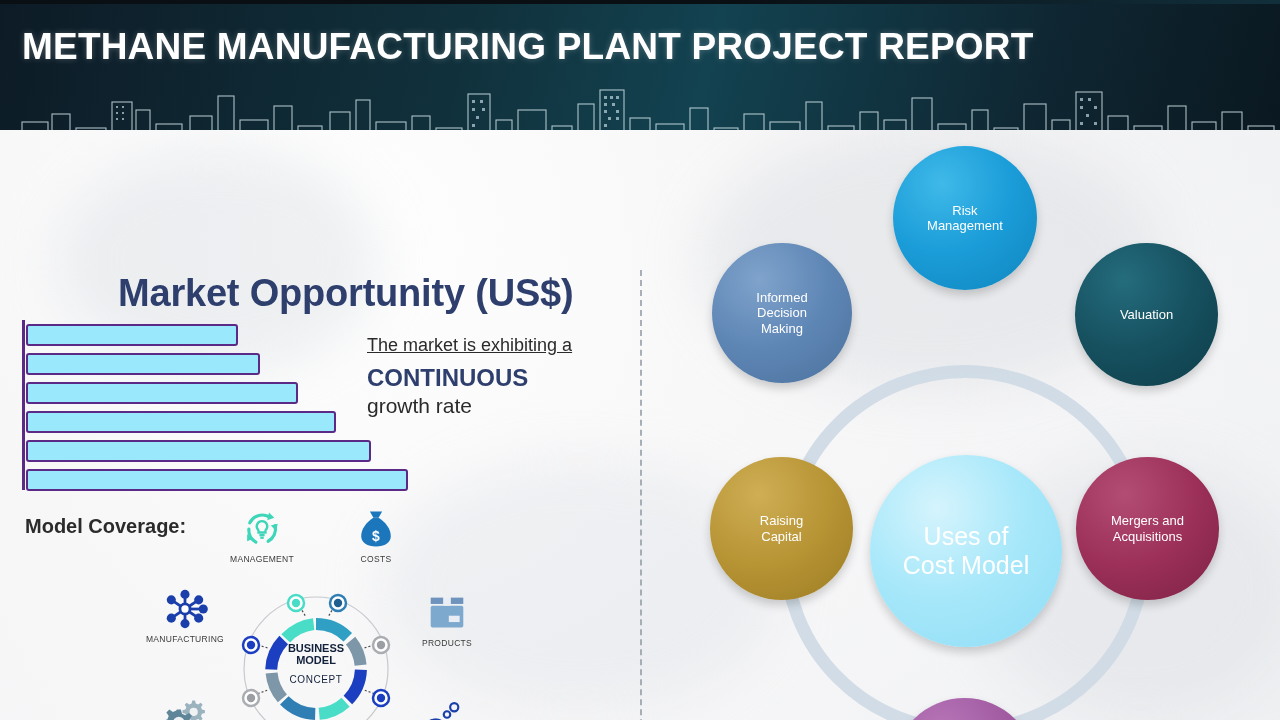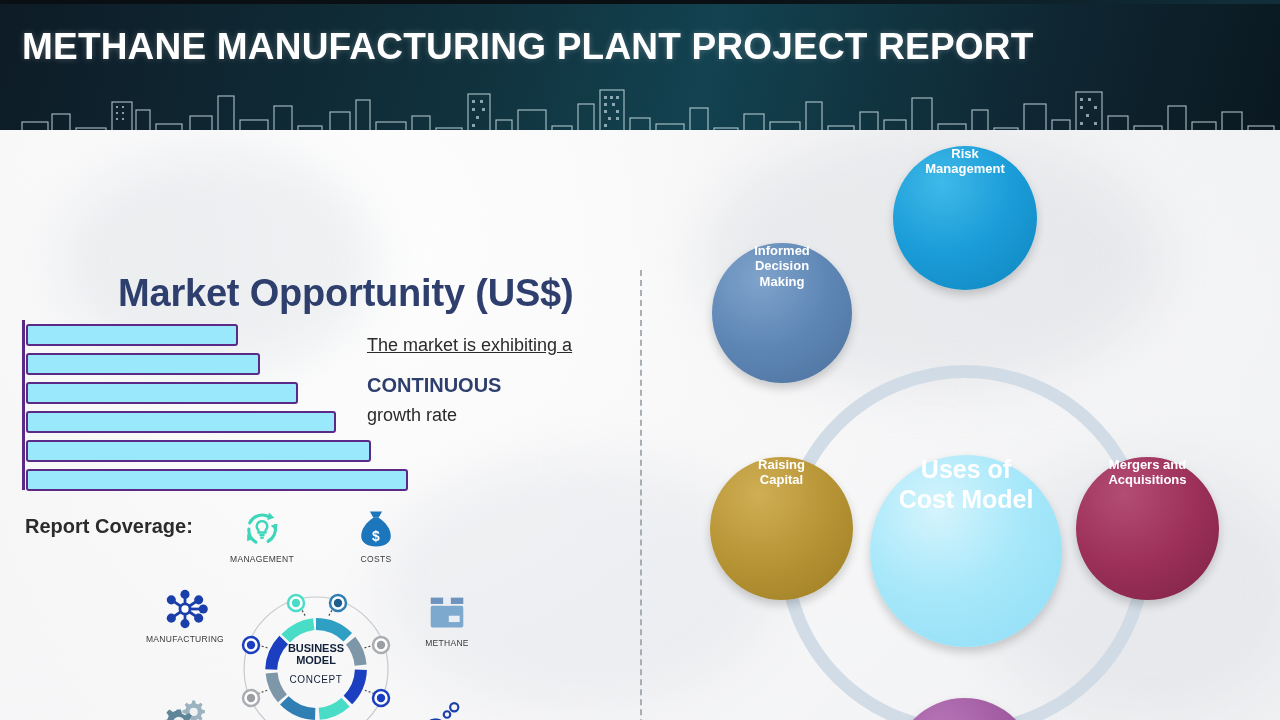--- a/index.html
+++ b/index.html
@@ -59,22 +59,22 @@
   .bar{
     position:absolute; left:4px; height:22px;
     background:#9ae8fb;
     border:2.5px solid #5b2a86;
     border-radius:3px;
   }
 
   
   .growth{ position:absolute; left:367px; top:204px; width:270px; }
   .growth .l1{ font-size:18px; color:#2b2b2b; font-weight:normal; line-height:1.25; white-space:nowrap;text-decoration:underline;}
-  .growth .l2{ font-size:20px; color:#2e3f6e; font-weight:bold; line-height:1.25; margin-top:16px;}
-  .growth .l3{ font-size:18px; color:#2b2b2b; line-height:1.25; margin-top:6px;}
+  .growth .l2{ font-size:24px; color:#2e3f6e; font-weight:bold; line-height:1.25; margin-top:6px;}
+  .growth .l3{ font-size:21px; color:#2b2b2b; line-height:1.25; }
 
   
   .rc-title{
     position:absolute; left:25px; top:385px;
     font-size:20px; font-weight:bold; color:#2b2b2b;
   }
   .icon-cell{ position:absolute; width:92px; text-align:center; }
   .icon-cell .glyph{ height:42px; display:flex; align-items:center; justify-content:center; }
   .icon-cell .cap{
     margin-top:4px; font-size:8.5px; letter-spacing:.3px;
@@ -93,22 +93,22 @@
   }
 
   
   .ring{
     position:absolute; left:779px; top:235px;
     width:372px; height:372px; border-radius:50%;
     border:13px solid #cfdae5; opacity:.95;
   }
   .bub{
     position:absolute; border-radius:50%;
-    display:flex; align-items:flex-start; justify-content:center; text-align:center;
-    color:#ffffff; font-weight:bold; line-height:1.18;
+    display:flex; align-items:center; justify-content:center; text-align:center;
+    color:#ffffff; font-weight:normal; line-height:1.18;
     box-shadow:0 5px 10px rgba(0,0,0,.18);
   }
   .bub span{ display:block; pointer-events:none; }
   .bub.center{ color:#ffffff; }
 </style>
 </head>
 <body>
 
 <div class="header">
   <div class="header-topline"></div>
@@ -215,21 +215,21 @@
     <div class="bar" style="top:120px; width:345px;"></div>
     <div class="bar" style="top:149px; width:382px;"></div>
   </div>
 
   <div class="growth">
     <div class="l1">The market is exhibiting a</div>
     <div class="l2">CONTINUOUS</div>
     <div class="l3">growth rate</div>
   </div>
 
-  <div class="rc-title">Report Coverage:</div>
+  <div class="rc-title">Model Coverage:</div>
 
   <div class="icon-cell" style="left:216px; top:378px;">
     <div class="glyph">
       <svg width="42" height="42" viewBox="0 0 48 48">
         <g fill="none" stroke="#3ed6b8" stroke-width="3.6" stroke-linecap="round">
           <path d="M10 17 A16 16 0 0 1 32 10"></path>
           <path d="M39 20 A16 16 0 0 1 31 38"></path>
           <path d="M17 39 A16 16 0 0 1 9 24"></path>
         </g>
         <g fill="#3ed6b8">
@@ -288,21 +288,21 @@
   <div class="icon-cell" style="left:401px; top:462px;">
     <div class="glyph">
       <svg width="40" height="38" viewBox="0 0 44 42">
         <rect x="4" y="4" width="14" height="7" fill="#6e93bd"></rect>
         <rect x="26" y="4" width="14" height="7" fill="#6e93bd"></rect>
         <rect x="4" y="13" width="36" height="24" rx="2" fill="#7ea9cf"></rect>
         <rect x="18" y="4" width="8" height="9" fill="#e9eef4"></rect>
         <rect x="24" y="24" width="12" height="7" fill="#e9eef4"></rect>
       </svg>
     </div>
-    <div class="cap">METHANE</div>
+    <div class="cap">PRODUCTS</div>
   </div>
 
   <div class="icon-cell" style="left:139px; top:565px;">
     <div class="glyph">
       <svg width="46" height="42" viewBox="0 0 50 46">
         <g fill="#9bb2bf">
           <path d="M33 6 l3 0 .8 3.2 2.6 1.1 2.8-1.8 2.1 2.1-1.8 2.8 1.1 2.6 3.2 .8 0 3-3.2 .8-1.1 2.6 1.8 2.8-2.1 2.1-2.8-1.8-2.6 1.1-.8 3.2-3 0-.8-3.2-2.6-1.1-2.8 1.8-2.1-2.1 1.8-2.8-1.1-2.6-3.2-.8 0-3 3.2-.8 1.1-2.6-1.8-2.8 2.1-2.1 2.8 1.8 2.6-1.1z"></path>
           <circle cx="34.5" cy="18.5" r="4.5" fill="#f0f1f2"></circle>
         </g>
         <g fill="#5e8598">
@@ -392,20 +392,26 @@
   </div>
 
   <div class="bub" style="left:893px; top:16px; width:144px; height:144px; font-size:13px;
               background:radial-gradient(circle at 34% 26%, #3fb9e8 0%, #1b9dd9 48%, #0f85bd 100%);">
     <div>
       <span style="display: block;">Risk</span>
       <span style="display: block;">Management</span>
     </div>
   </div>
 
+  <div class="bub" style="left:1075px; top:113px; width:143px; height:143px; font-size:13px;
+              background:radial-gradient(circle at 34% 26%, #246c7d 0%, #16505f 50%, #0e3d49 100%);">
+    <div>
+      <span style="display: block;">Valuation</span>
+    </div>
+  </div>
 
   <div class="bub" style="left:1076px; top:327px; width:143px; height:143px; font-size:13px;
               background:radial-gradient(circle at 34% 26%, #b34d74 0%, #9c3058 50%, #7e2244 100%);">
     <div>
       <span style="display: block;">Mergers and</span>
       <span style="display: block;">Acquisitions</span>
     </div>
   </div>
 
   <div class="bub" style="left:893px; top:568px; width:143px; height:143px; font-size:13px;

